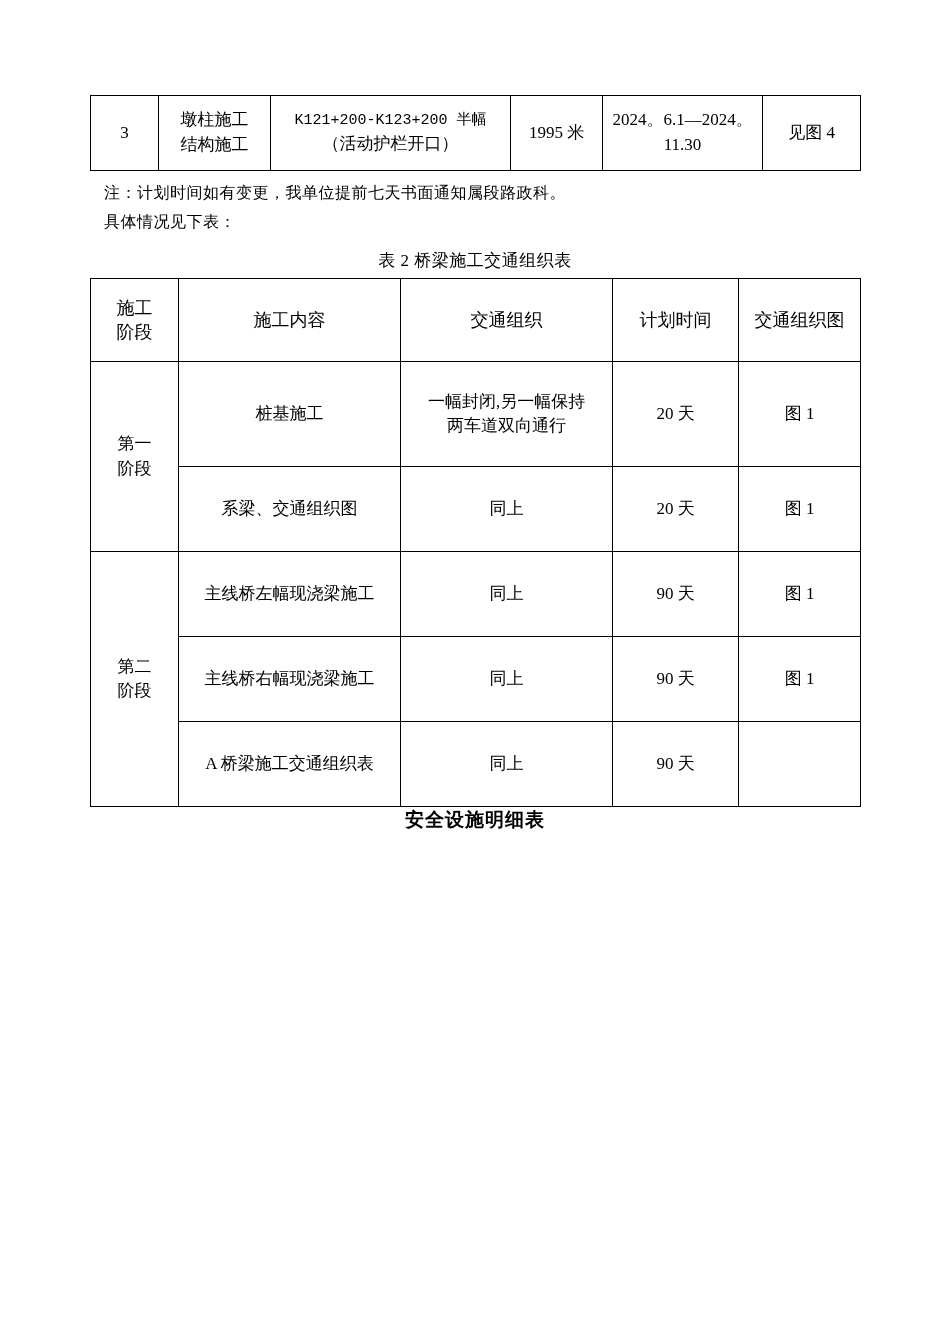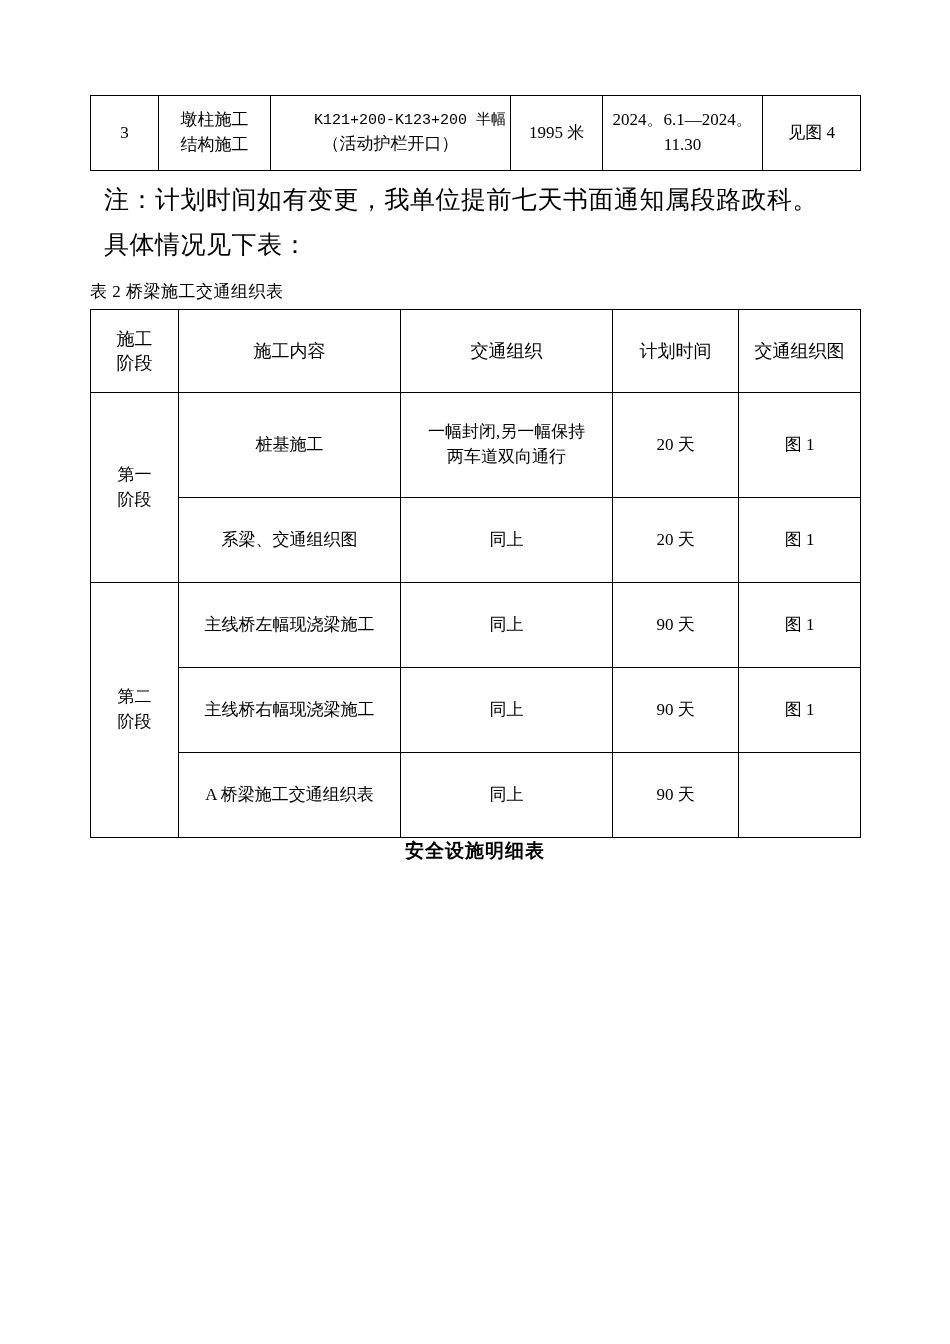--- a/index.html
+++ b/index.html
@@ -41,41 +41,41 @@
     font-family: "Liberation Serif", "DejaVu Serif", serif;
   }
 
   
   .top-table td {
     height: 62px;
   }
   .mono-cell {
     font-family: "Liberation Mono", "DejaVu Sans Mono", monospace;
     font-size: 15px;
-    text-align: right;
   }
   .cell-two-line {
     font-size: 16px;
     line-height: 1.35;
   }
 
   
   .note-line {
-    font-size: 25px;
+    font-size: 16px;
     line-height: 1.7;
     margin-top: 8px;
     letter-spacing: 0.5px;
     padding-left: 14px;
   }
   .note-line.second {
     margin-top: 2px;
   }
 
   
   .table-caption {
+    text-align: center;
     font-size: 17px;
     margin: 14px 0 6px 0;
     letter-spacing: 0.5px;
   }
 
   
   .org-table td {
     font-size: 18px;
   }
   .org-table .hdr td {

